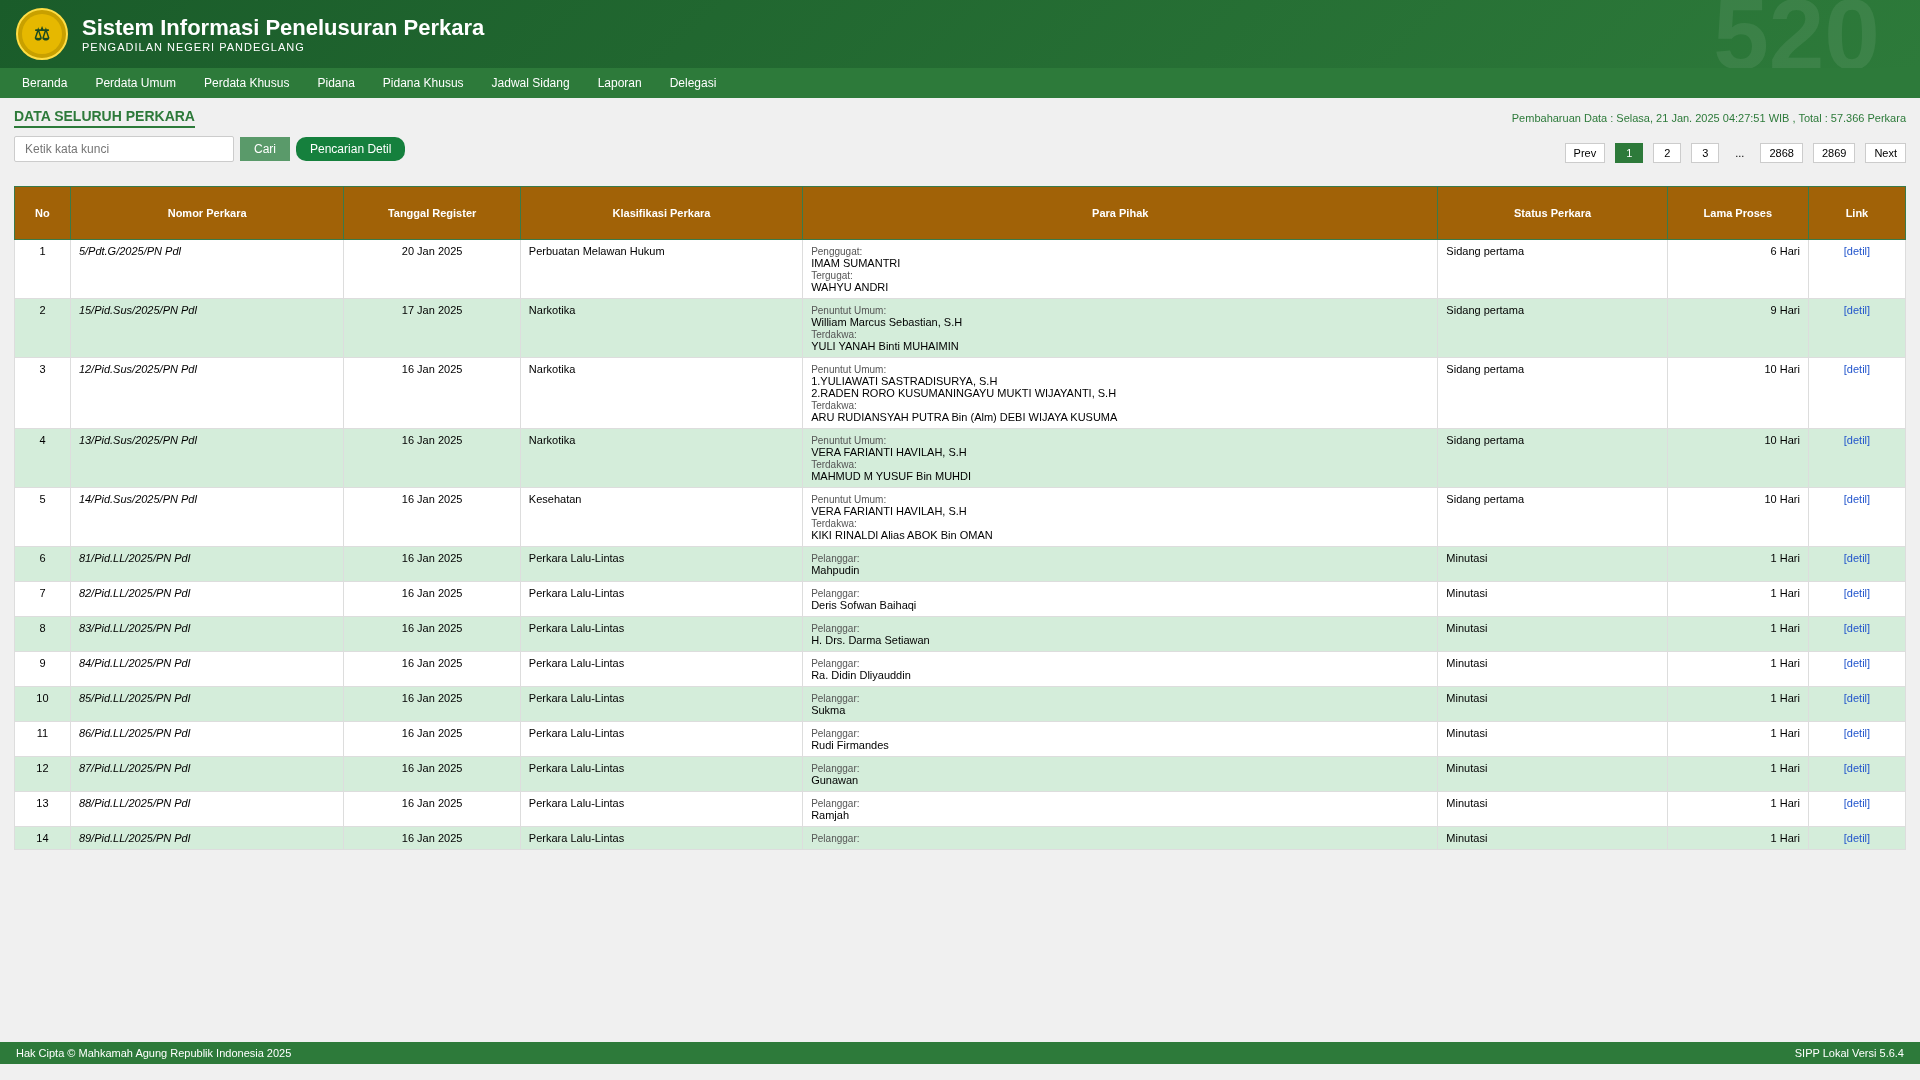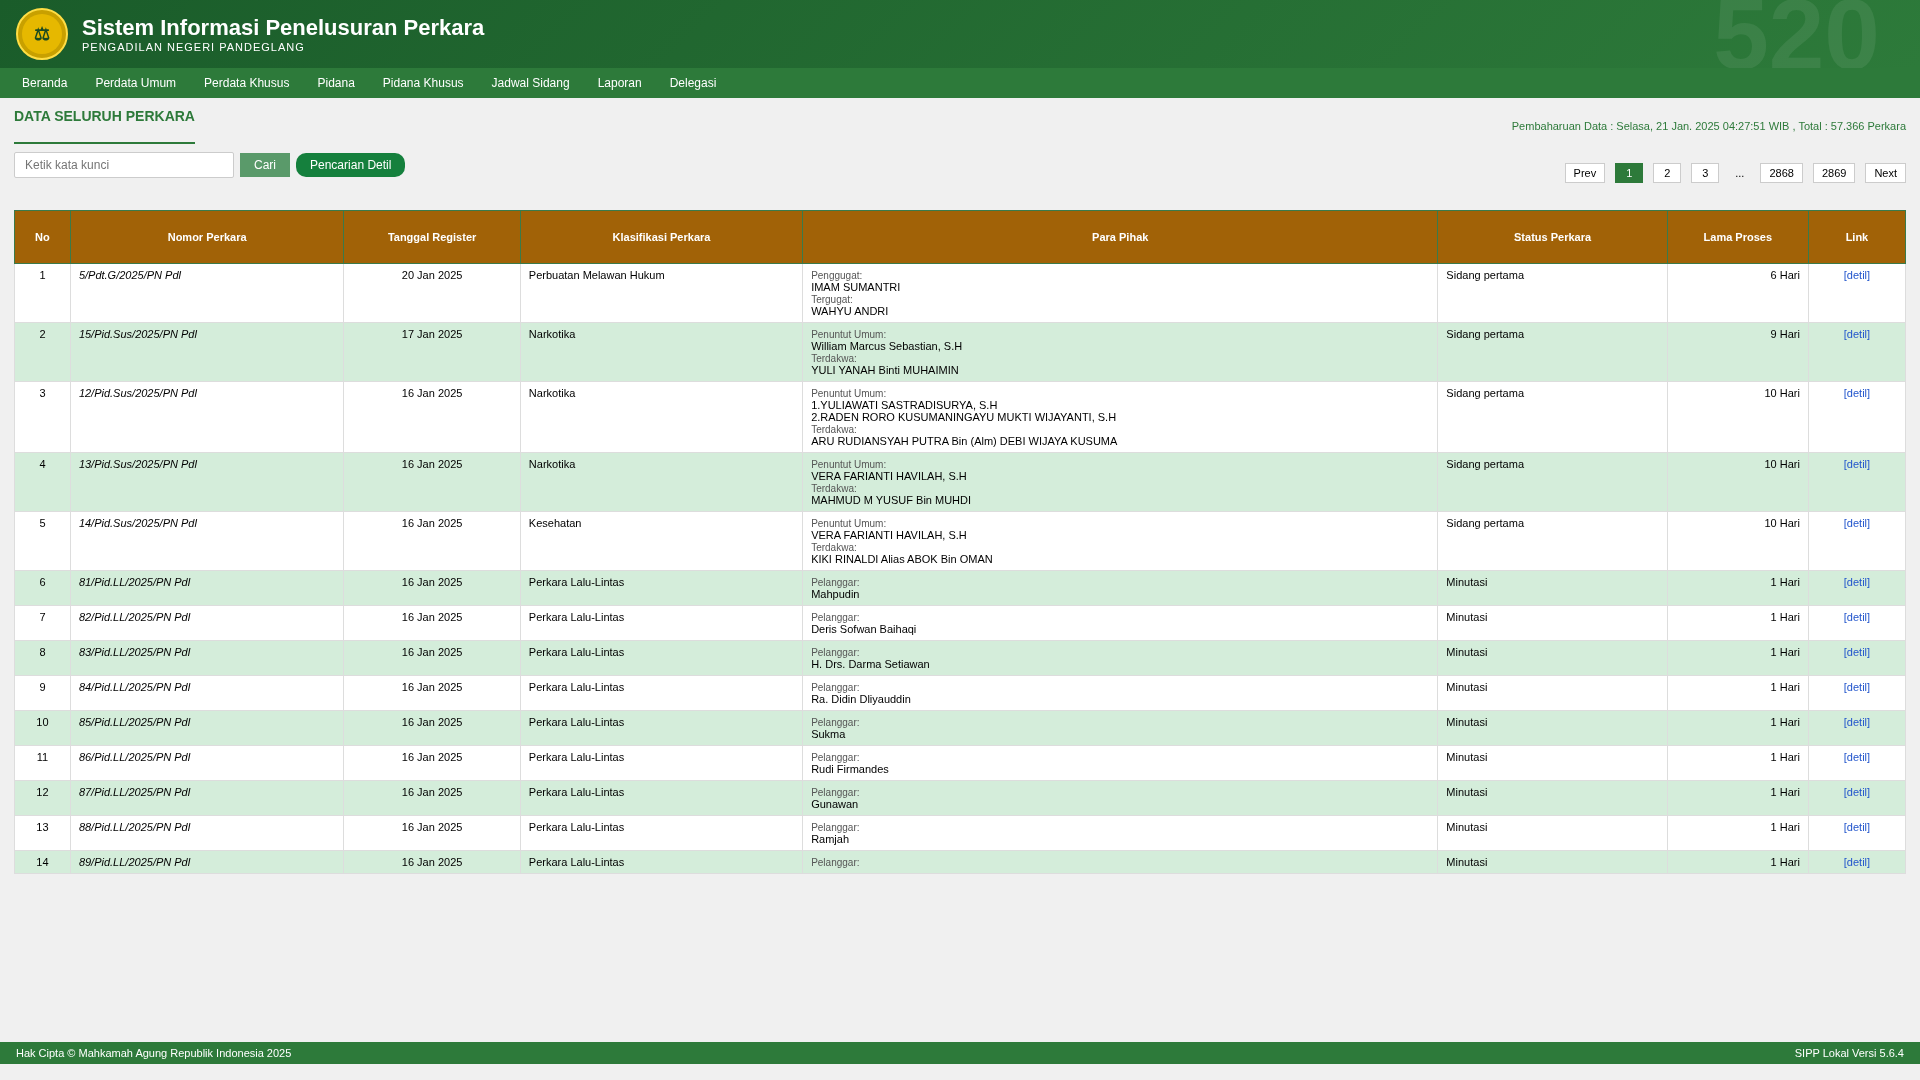--- a/index.html
+++ b/index.html
@@ -58,30 +58,30 @@
       display: flex;
       justify-content: space-between;
       align-items: center;
       margin-bottom: 8px;
     }
     #page-title-bar h2 {
       color: #2d7a3a;
       font-size: 14px;
       font-weight: bold;
       border-bottom: 2px solid #2d7a3a;
-      padding-bottom: 18px;
+      padding-bottom: 2px;
     }
     #update-info { color: #2d7a3a; font-size: 11px; }
 
     
     #search-bar {
       display: flex;
       align-items: center;
       gap: 6px;
-      margin-bottom: 24px;
+      margin-bottom: 16px;
     }
     #search-input {
       border: 1px solid #ccc;
       padding: 5px 10px;
       width: 220px;
       font-size: 12px;
       border-radius: 2px;
     }
     .btn-search {
       background: #5a9a6a;

